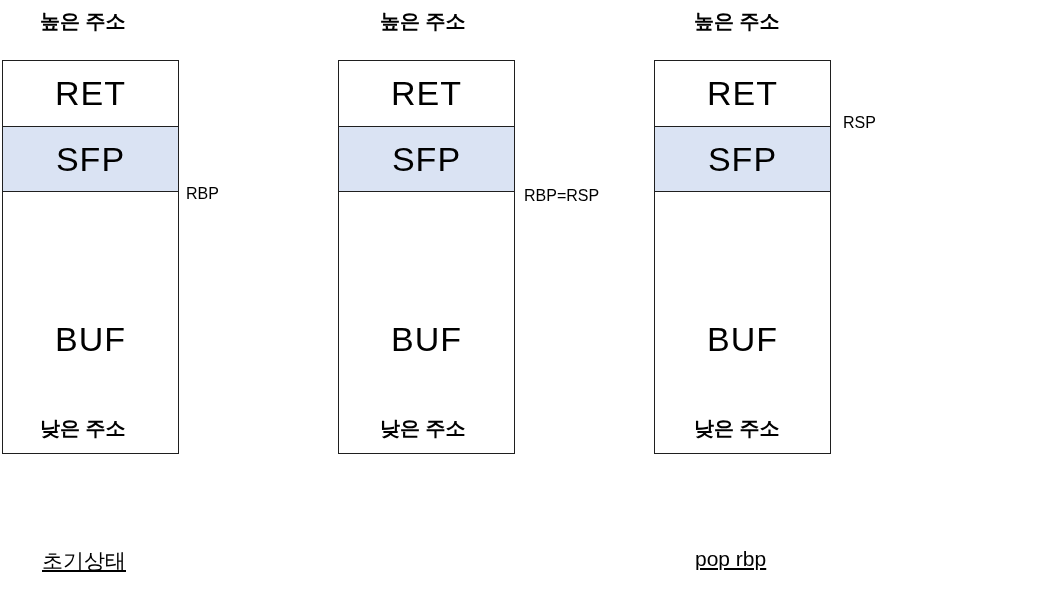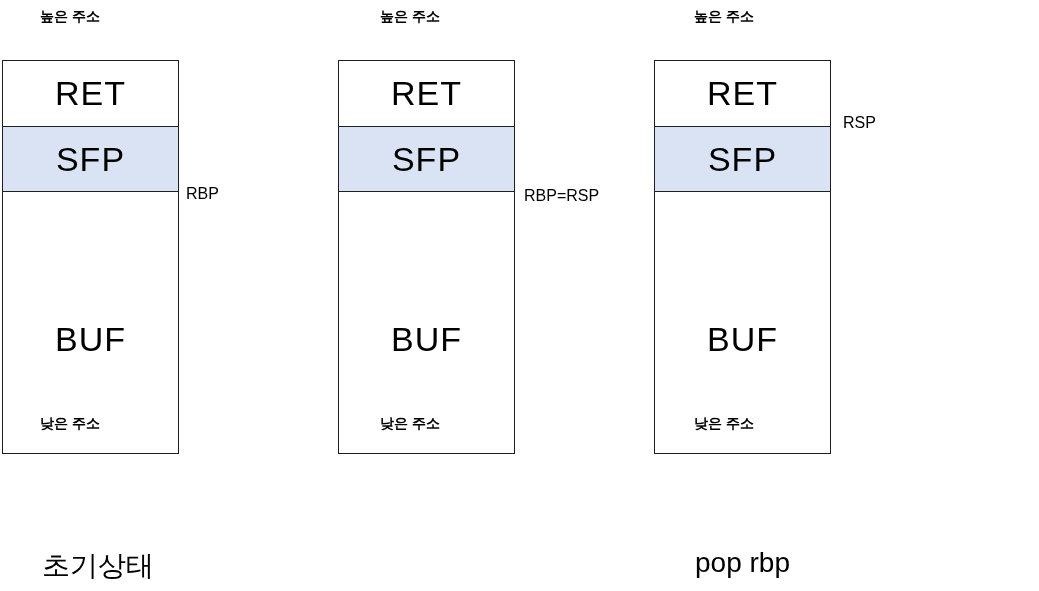--- a/index.html
+++ b/index.html
@@ -21,21 +21,21 @@
     top: 0;
     height: 591px;
     width: 200px;
   }
   .col-1 { left: 2px; }
   .col-2 { left: 338px; }
   .col-3 { left: 654px; }
 
   .addr-label {
     position: absolute;
-    font-size: 14px;
+    font-size: 20px;
     font-weight: 600;
     letter-spacing: 0px;
     white-space: nowrap;
   }
   .addr-top { top: 8px; }
   .addr-bottom { top: 415px; }
   .off-a { left: 38px; }
   .off-b { left: 42px; }
   .off-c { left: 40px; }
 
@@ -69,23 +69,24 @@
     background: #dae3f3;
   }
   .cell-buf {
     flex: 1;
     margin-top: 34px;
   }
 
   .caption {
     position: absolute;
     top: 547px;
-    font-size: 28px;
+    font-size: 21px;
     font-weight: 400;
     white-space: nowrap;
+    text-decoration: underline;
   }
   .caption-1 { left: 40px; font-weight: 500; }
   .caption-2 { left: 30px; }
   .caption-3 { left: 41px; }
 
   .annotation {
     position: absolute;
     font-size: 16px;
     font-weight: 400;
     white-space: nowrap;

